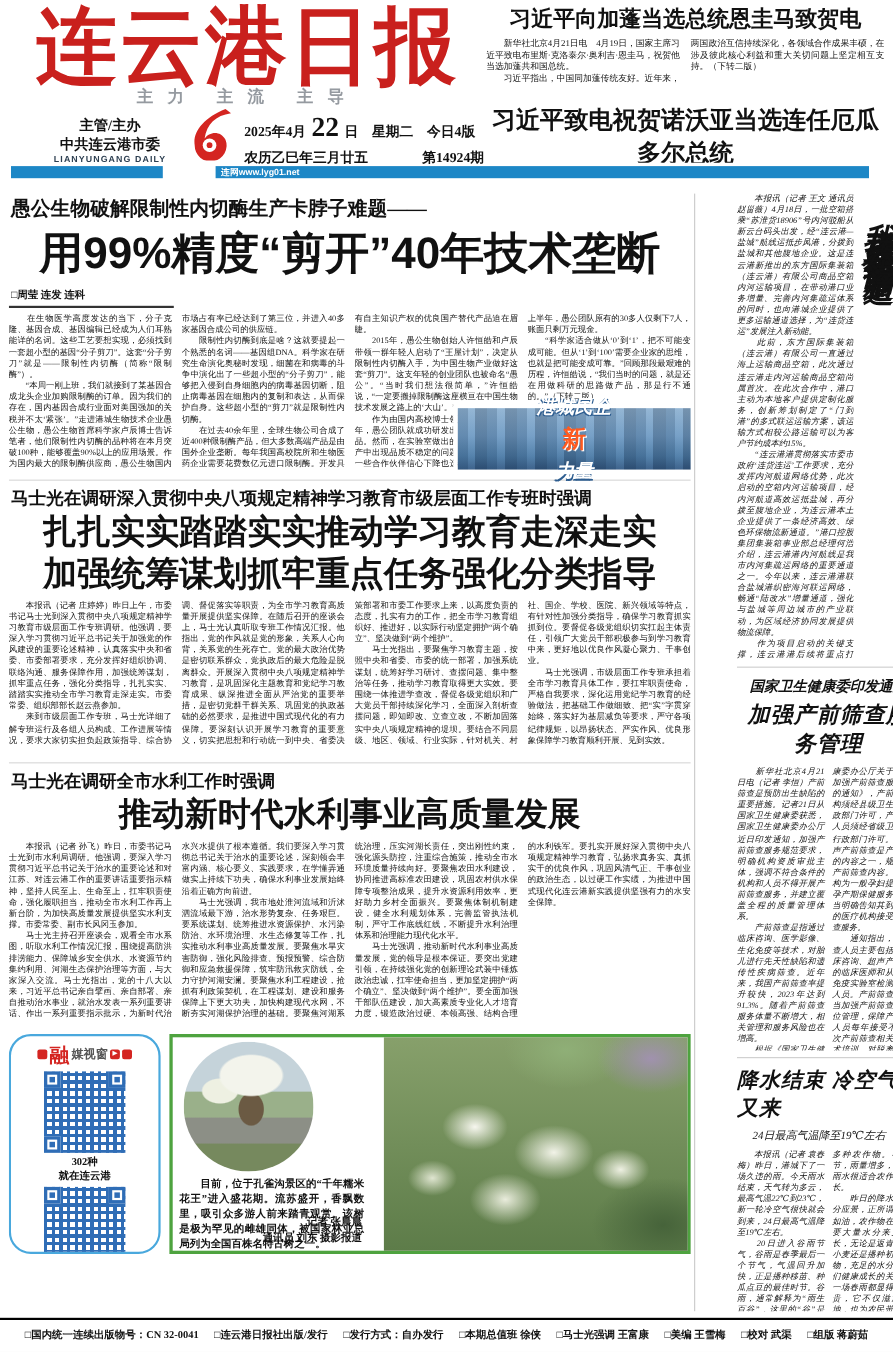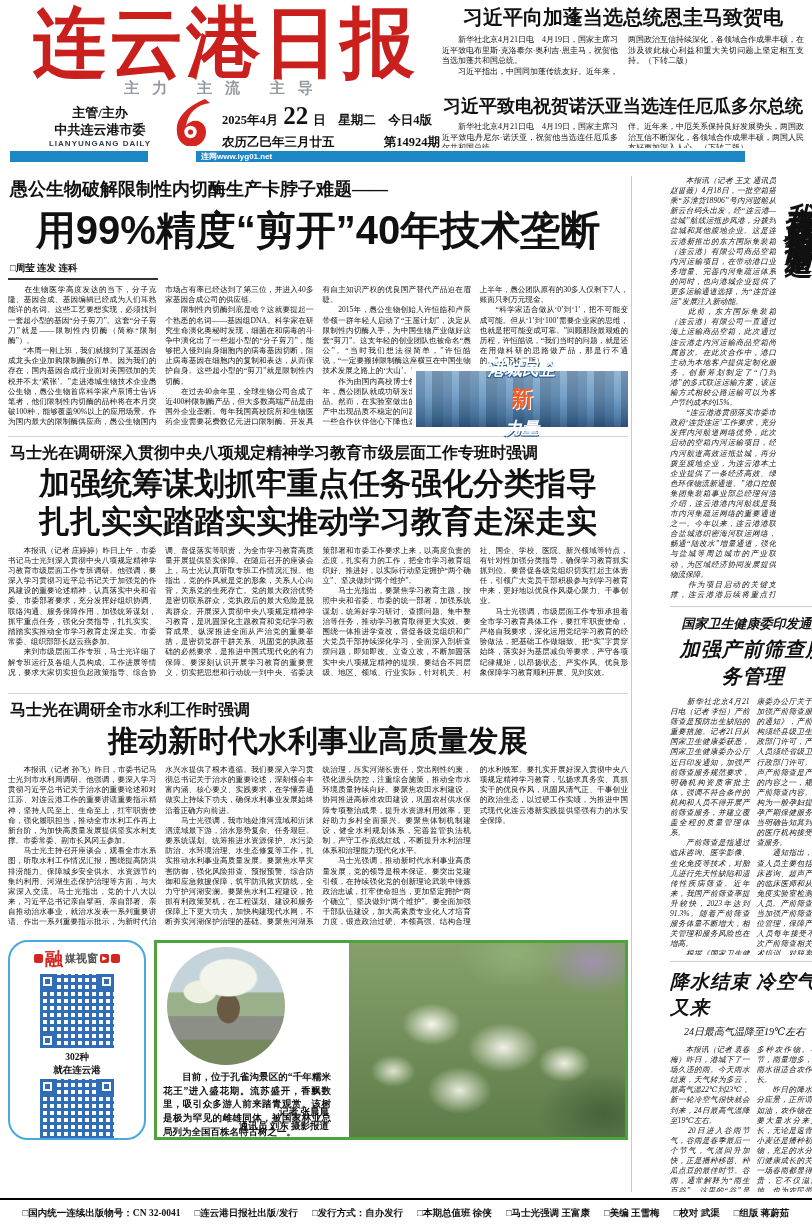--- a/index.html
+++ b/index.html
@@ -16,28 +16,28 @@
   .supervisor{width:140px;text-align:center;font-weight:bold;font-size:13px;line-height:1.3;}
   .eng-name{font-size:8px;font-weight:bold;color:#2c3e50;letter-spacing:1px;margin-top:1px;
             font-family:"Liberation Sans","DejaVu Sans",sans-serif;}
   .logo6{flex:0 0 auto;}
   .dateblock{font-size:12.5px;font-weight:bold;line-height:1.3;}
   .date-l1{display:flex;align-items:baseline;gap:5px;}
   .date-day{font-size:25px;font-family:"Liberation Serif",serif;}
   .date-l2{display:flex;justify-content:space-between;width:218px;margin-top:1px;}
   .webbar-seg{position:absolute;height:11px;background:#1d87c6;}
   .webbar-left{left:10px;top:151px;width:138px;}
-  .webbar-right{left:196px;top:151px;width:549px;}
+  .webbar-right{left:196px;top:151px;width:594px;}
   .website{font-size:8px;color:#fff;line-height:11px;padding-left:5px;font-weight:bold;
            font-family:"Liberation Sans","DejaVu Sans",sans-serif;}
 
   .masthead-right{position:absolute;left:442px;top:2px;width:362px;height:146px;overflow:hidden;}
   .tr-art{margin-bottom:7px;}
   .tr-head-a{font-size:20px;font-weight:900;text-align:center;letter-spacing:0px;margin:2px 0 4px;}
-  .tr-head-b{font-size:18px;font-weight:900;text-align:center;margin:4px 0 4px;}
+  .tr-head-b{font-size:22px;font-weight:900;text-align:center;margin:4px 0 4px;}
   .cols2{columns:2;column-gap:10px;column-fill:auto;font-size:8px;line-height:1.33;
          text-align:justify;white-space:pre-line;overflow:hidden;}
   .tr-body{height:52px;}
 
   
   .v-divider{position:absolute;left:631px;top:176px;width:1px;height:1016px;background:#c9c9c9;}
   .h-rule{height:1px;background:#d6d6d6;margin:5px 0;}
 
   
   .main-left{position:absolute;left:8px;top:170px;width:620px;height:1024px;overflow:hidden;}
@@ -207,22 +207,22 @@
           <span class="banner-t2">新</span>
           <span class="banner-t3">力量</span>
         </div>
       </div>
     </div>
 
     <div class="h-rule"></div>
 
     <div>
       <div class="kicker k2">马士光在调研深入贯彻中央八项规定精神学习教育市级层面工作专班时强调</div>
+      <div class="h2l sans">扎扎实实踏踏实实推动学习教育走深走实</div>
       <div class="h2l sans">加强统筹谋划抓牢重点任务强化分类指导</div>
-      <div class="h2l sans">扎扎实实踏踏实实推动学习教育走深走实</div>
       <div class="cols4 a2-body">　　本报讯（记者 庄婷婷）昨日上午，市委书记马士光到深入贯彻中央八项规定精神学习教育市级层面工作专班调研。他强调，要深入学习贯彻习近平总书记关于加强党的作风建设的重要论述精神，认真落实中央和省委、市委部署要求，充分发挥好组织协调、联络沟通、服务保障作用，加强统筹谋划，抓牢重点任务，强化分类指导，扎扎实实、踏踏实实推动全市学习教育走深走实。市委常委、组织部部长赵云燕参加。
 　　来到市级层面工作专班，马士光详细了解专班运行及各组人员构成、工作进展等情况，要求大家切实担负起政策指导、综合协调、督促落实等职责，为全市学习教育高质量开展提供坚实保障。在随后召开的座谈会上，马士光认真听取专班工作情况汇报。他指出，党的作风就是党的形象，关系人心向背，关系党的生死存亡。党的最大政治优势是密切联系群众，党执政后的最大危险是脱离群众。开展深入贯彻中央八项规定精神学习教育，是巩固深化主题教育和党纪学习教育成果、纵深推进全面从严治党的重要举措，是密切党群干群关系、巩固党的执政基础的必然要求，是推进中国式现代化的有力保障。要深刻认识开展学习教育的重要意义，切实把思想和行动统一到中央、省委决策部署和市委工作要求上来，以高度负责的态度，扎实有力的工作，把全市学习教育组织好、推进好，以实际行动坚定拥护“两个确立”、坚决做到“两个维护”。
 　　马士光指出，要聚焦学习教育主题，按照中央和省委、市委的统一部署，加强系统谋划，统筹好学习研讨、查摆问题、集中整治等任务，推动学习教育取得更大实效。要围绕一体推进学查改，督促各级党组织和广大党员干部持续深化学习，全面深入剖析查摆问题，即知即改、立查立改，不断加固落实中央八项规定精神的堤坝。要结合不同层级、地区、领域、行业实际，针对机关、村社、国企、学校、医院、新兴领域等特点，有针对性加强分类指导，确保学习教育抓实抓到位。要督促各级党组织切实扛起主体责任，引领广大党员干部积极参与到学习教育中来，更好地以优良作风凝心聚力、干事创业。
 　　马士光强调，市级层面工作专班承担着全市学习教育具体工作，要扛牢职责使命，严格自我要求，深化运用党纪学习教育的经验做法，把基础工作做细致、把“实”字贯穿始终，落实好为基层减负等要求，严守各项纪律规矩，以昂扬状态、严实作风、优良形象保障学习教育顺利开展、见到实效。</div>
     </div>
 
     <div class="h-rule"></div>
 
     <div>
       <div class="kicker k3">马士光在调研全市水利工作时强调</div>

